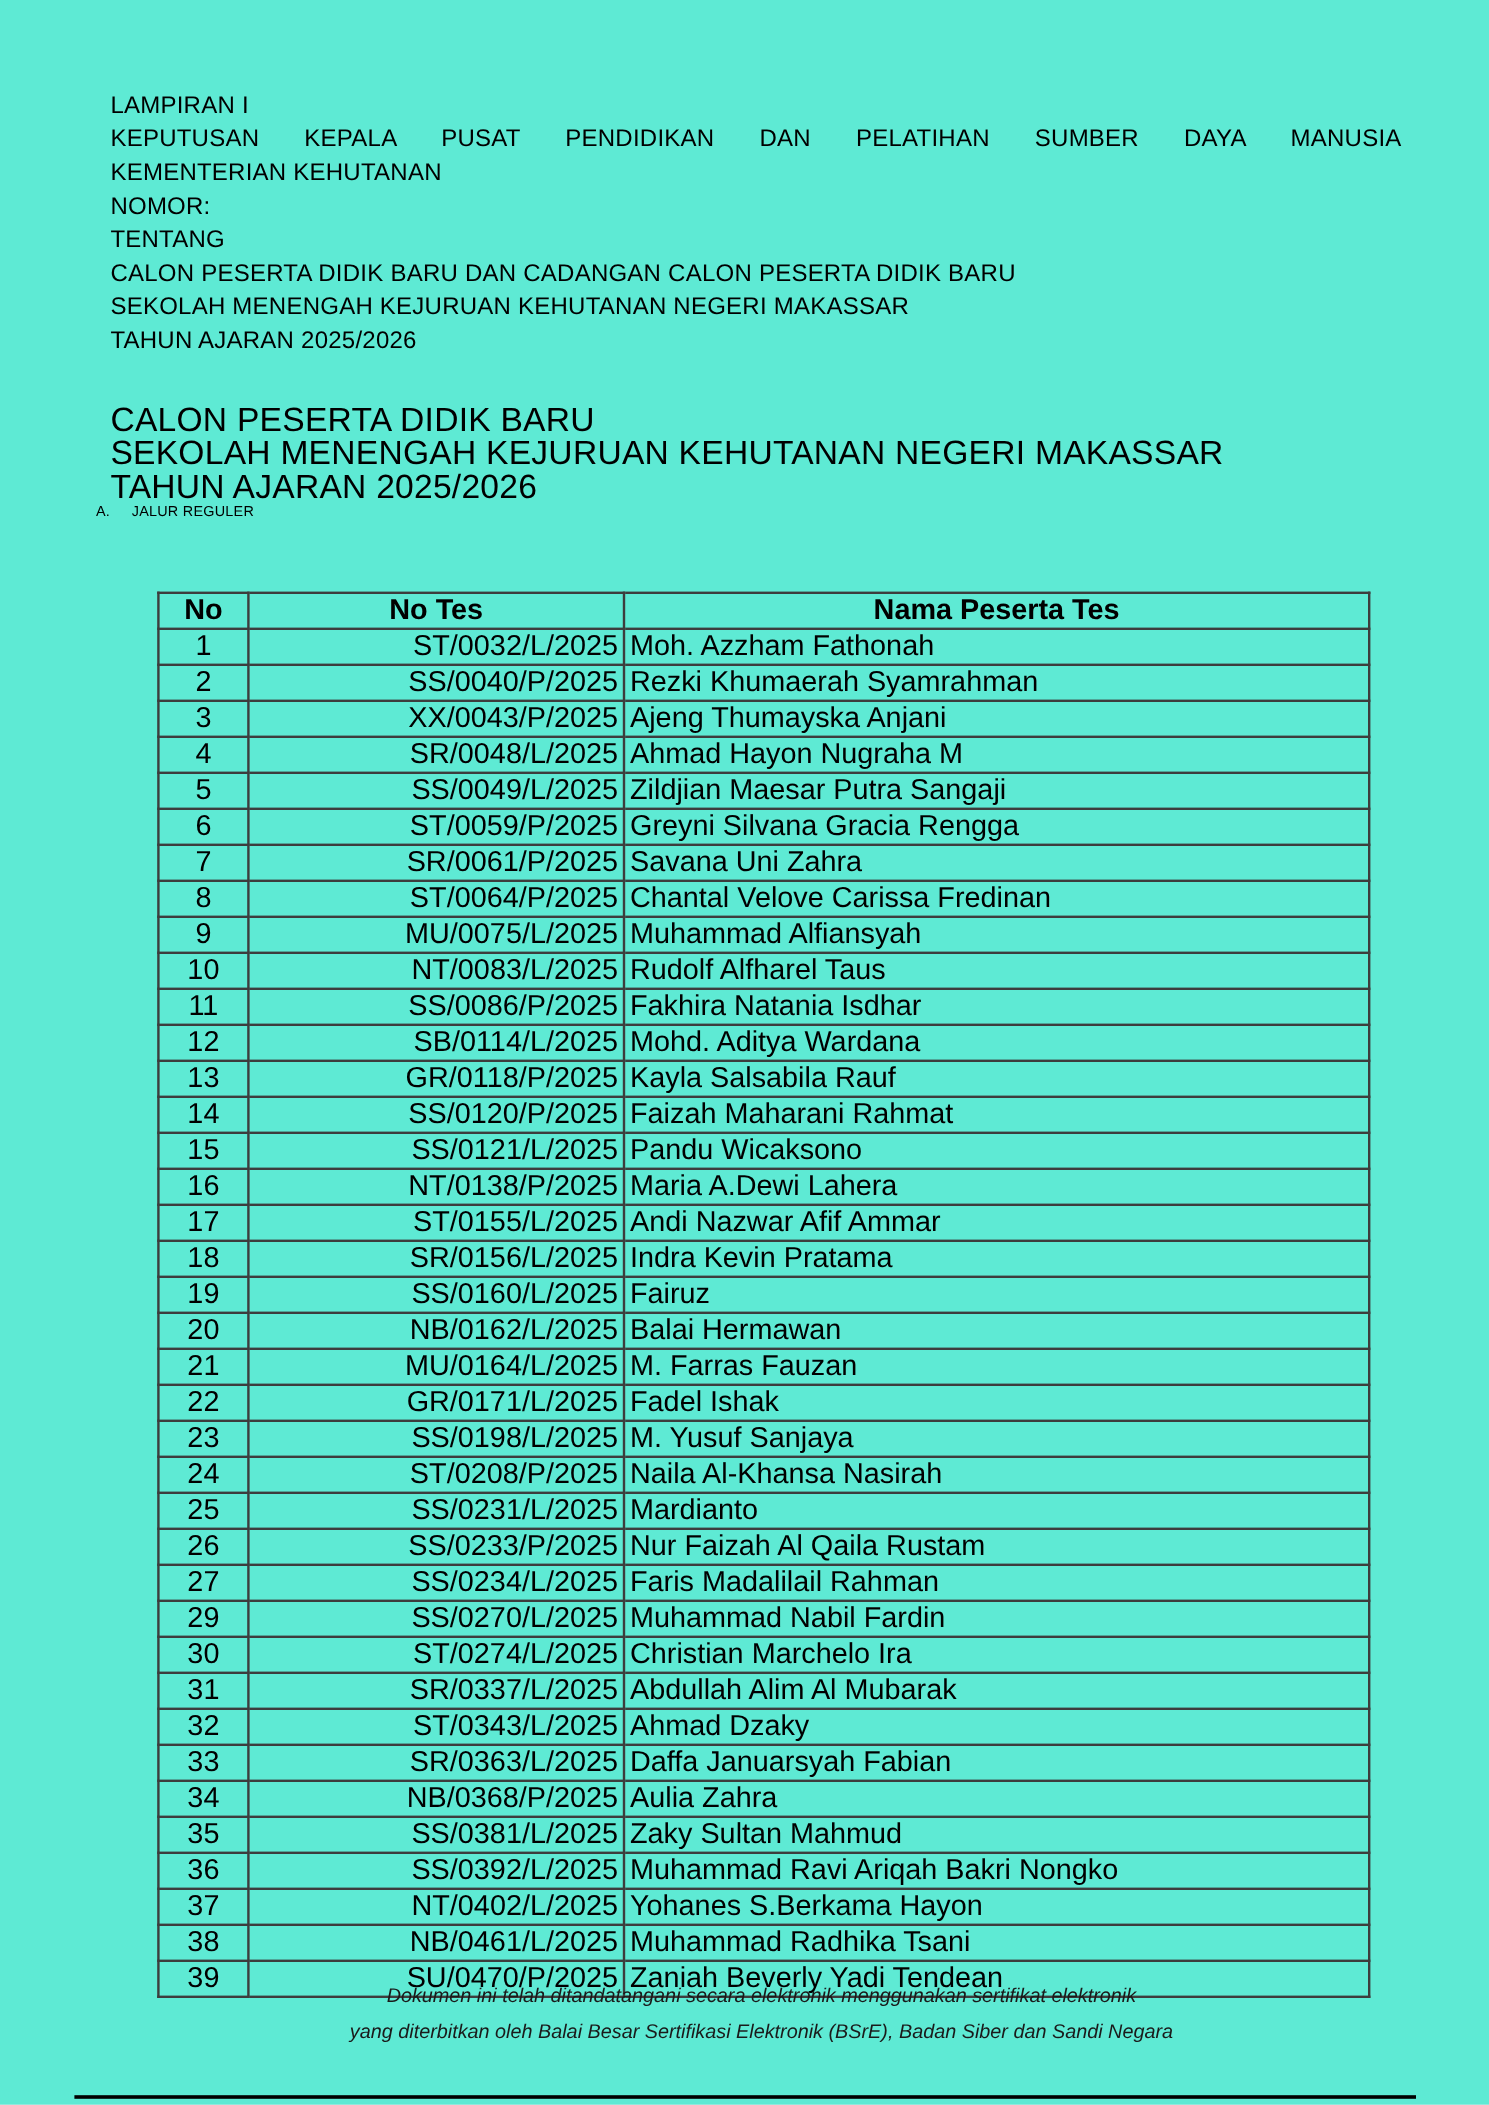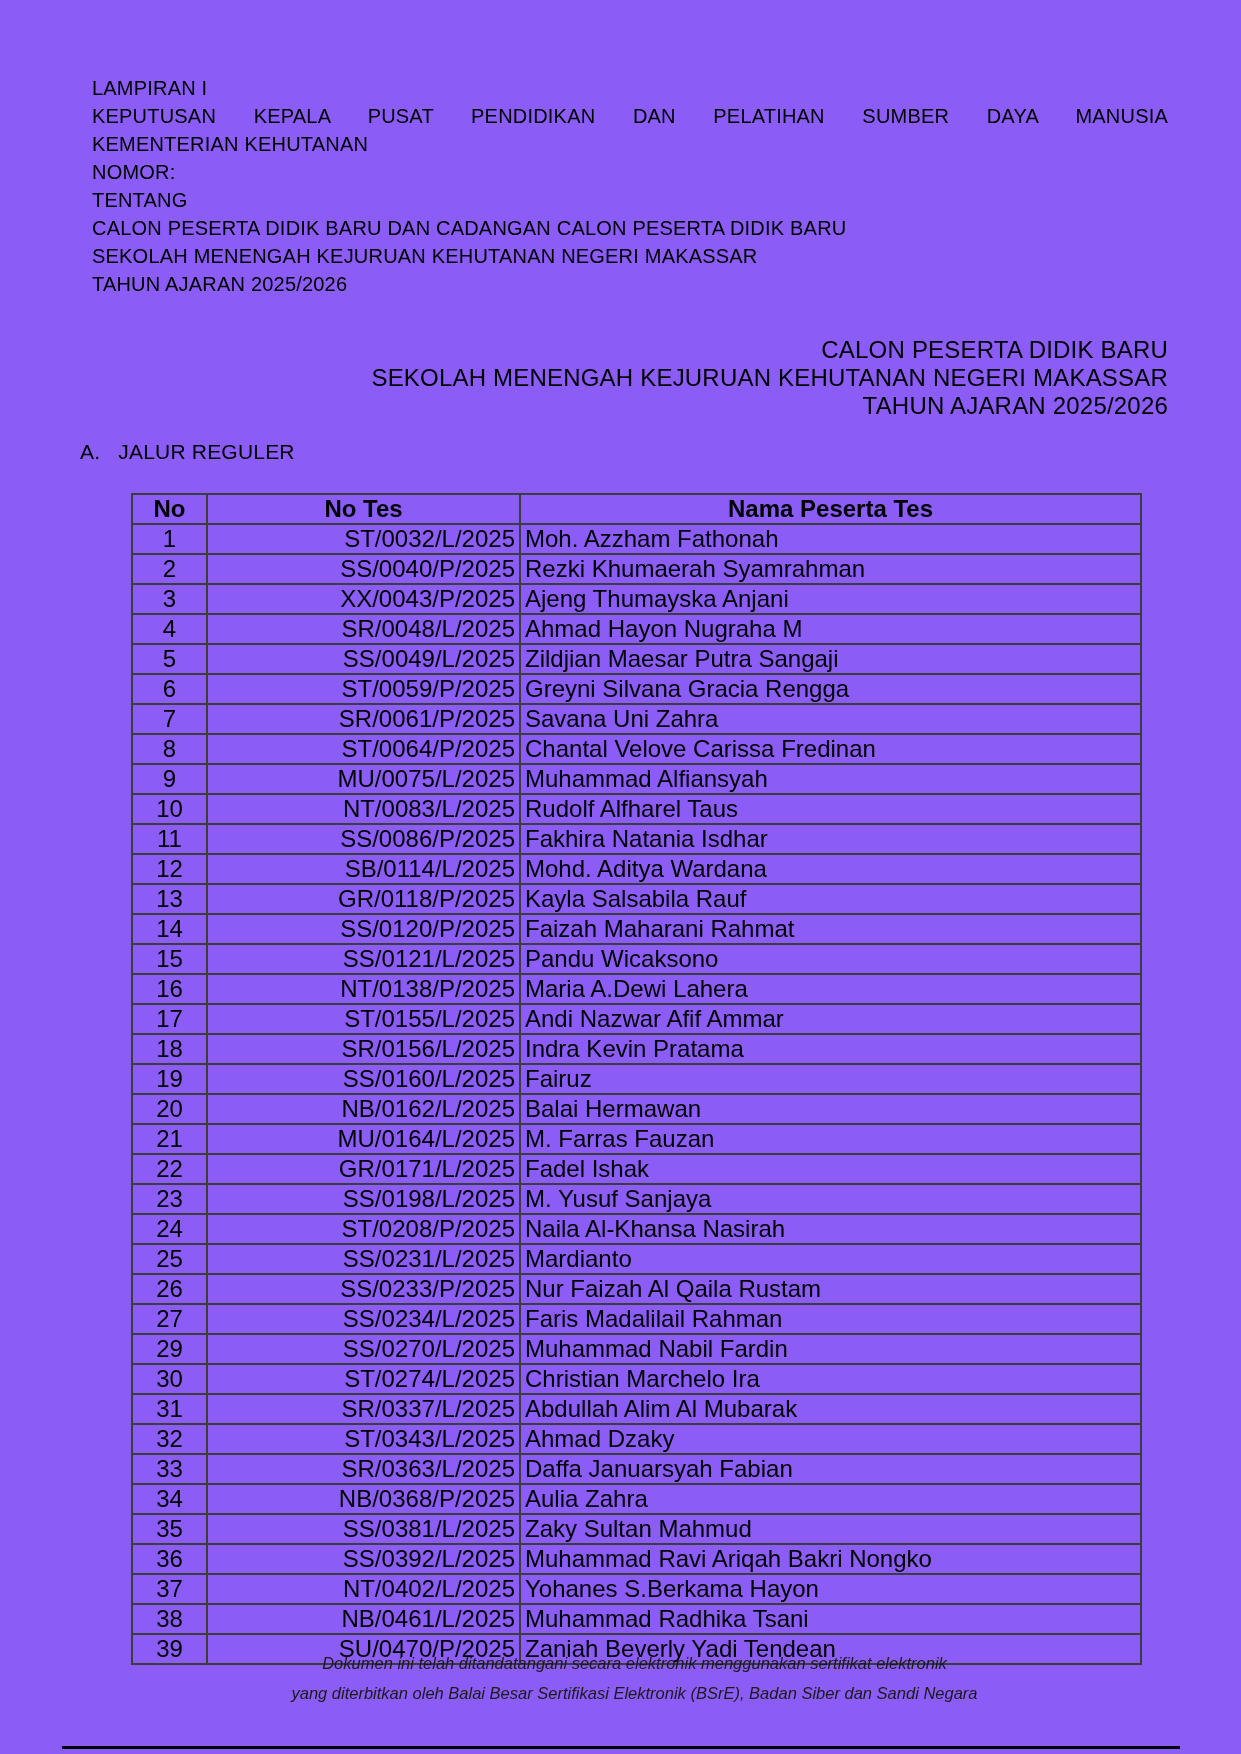--- a/index.html
+++ b/index.html
@@ -2,21 +2,21 @@
 <html><head>
 <meta charset="utf-8">
 <style>
   html, body { margin: 0; padding: 0; background: #e8e8e8; }
   * { box-sizing: border-box; }
   .page {
     position: relative;
     width: 1241px;
     height: 1754px;
     margin: 0 auto;
-    background: #8b5cf6;
+    background: #5eead4;
     font-family: "Liberation Sans", "DejaVu Sans", sans-serif;
     color: #000000;
     overflow: hidden;
   }
   
   .letterhead {
     position: absolute;
     top: 74px;
     left: 92px;
     width: 1076px;
@@ -29,31 +29,31 @@
     white-space: normal;
     text-align: justify;
     text-align-last: justify;
   }
   
   .doc-title {
     position: absolute;
     top: 336px;
     left: 92px;
     width: 1076px;
-    text-align: right;
-    font-size: 24px;
+    text-align: left;
+    font-size: 28px;
     line-height: 28px;
     letter-spacing: 0.2px;
   }
   
   .section-heading {
     position: absolute;
-    top: 438px;
+    top: 412px;
     left: 80px;
-    font-size: 21px;
+    font-size: 12px;
     line-height: 28px;
     letter-spacing: 0.2px;
   }
   .section-heading .section-letter { display: inline-block; margin-right: 18px; }
   
   table.roster {
     position: absolute;
     top: 493px;
     left: 131px;
     width: 1009px;

